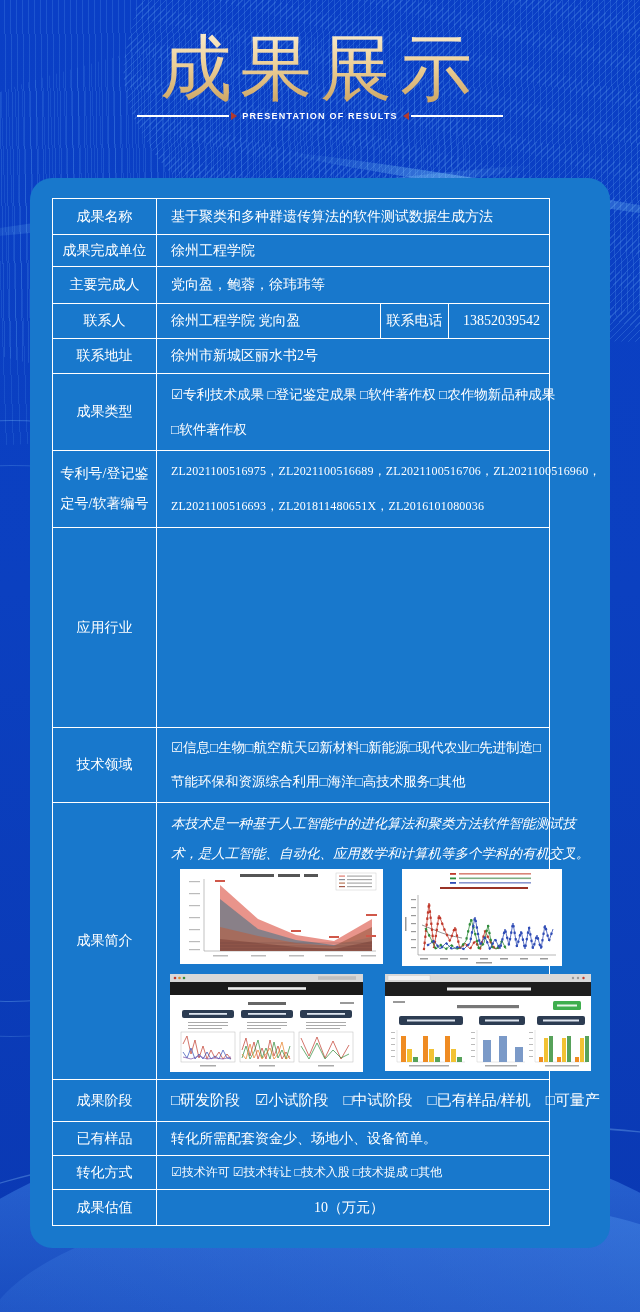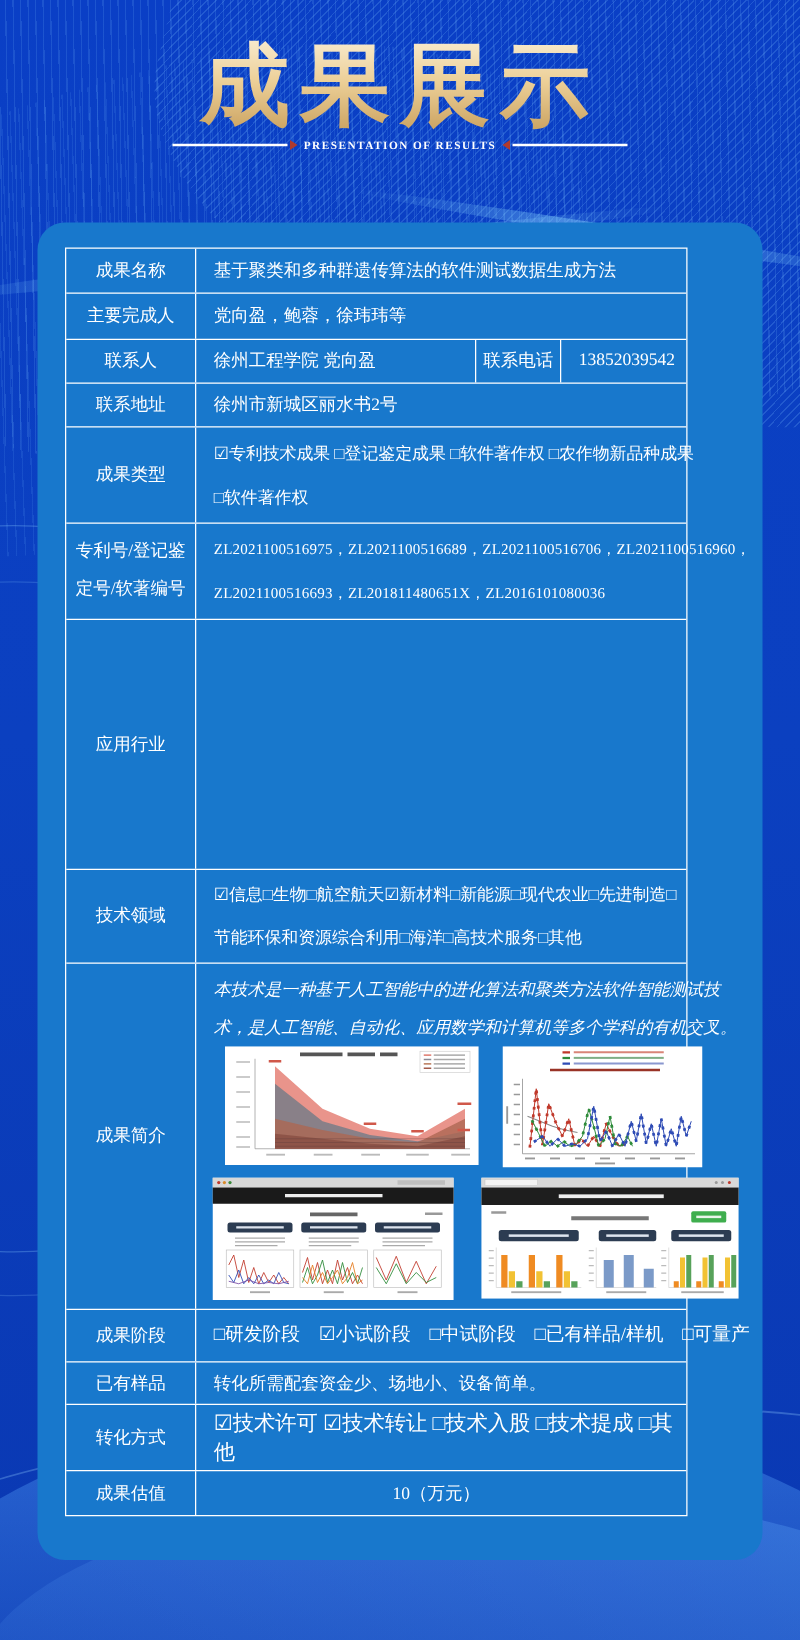--- a/index.html
+++ b/index.html
@@ -31,27 +31,27 @@
     border-radius:48% 52% 0 0 / 80% 90% 0 0;}
   .wave2{bottom:-190px;right:-160px;width:820px;height:310px;
     background:linear-gradient(200deg,rgba(90,160,245,.38),rgba(20,70,190,0));
     border-radius:50% 50% 0 0;}
   .wave3{bottom:30px;left:-90px;width:860px;height:150px;border-top:2px solid rgba(150,210,255,.30);
     border-radius:50%;transform:rotate(-4deg);}
 
   
   .header{position:absolute;top:0;left:0;width:640px;z-index:2;text-align:center;}
   .title{
-    margin:30px 0 0 0;font-size:72px;line-height:1.1;font-weight:bold;letter-spacing:8px;
+    margin:30px 0 0 0;font-size:72px;line-height:1.1;font-weight:normal;letter-spacing:8px;
     background:linear-gradient(180deg,#f9eccf 0%,#eccf97 45%,#c89f5c 100%);
     -webkit-background-clip:text;background-clip:text;color:transparent;
   }
   .subtitle-row{display:flex;align-items:center;justify-content:center;margin-top:2px;}
   .hline{width:92px;height:2.5px;background:#fff;}
-  .subtitle{font-family:Liberation Serif, serif;font-size:9px;font-weight:bold;
+  .subtitle{font-family:Liberation Sans, sans-serif;font-size:9px;font-weight:bold;
     letter-spacing:1.2px;color:#fff;margin:0 5px;}
   .red-arrow{width:0;height:0;border-top:4px solid transparent;border-bottom:4px solid transparent;}
   .red-arrow.left{border-left:6px solid #b03a2e;margin-left:2px;}
   .red-arrow.right{border-right:6px solid #b03a2e;margin-right:2px;}
 
   
   .panel{position:absolute;left:30px;top:178px;width:580px;height:1070px;z-index:1;
     background:#1878cc;border-radius:22px;}
   .table{position:absolute;left:22px;top:20px;width:498px;border:1px solid #fff;box-sizing:border-box;}
   .row{display:flex;border-top:1px solid #fff;box-sizing:border-box;}
@@ -106,20 +106,24 @@
 </div>
 
 <div class="panel">
   <div class="table">
 
     <div class="row h0">
       <div class="lbl">成果名称</div>
       <div class="val">基于聚类和多种群遗传算法的软件测试数据生成方法</div>
     </div>
 
+    <div class="row h1">
+      <div class="lbl">成果完成单位</div>
+      <div class="val">徐州工程学院</div>
+    </div>
 
     <div class="row h2">
       <div class="lbl">主要完成人</div>
       <div class="val">党向盈，鲍蓉，徐玮玮等</div>
     </div>
 
     <div class="row h3">
       <div class="lbl">联系人</div>
       <div class="cell" style="flex:0 0 224px;">徐州工程学院 党向盈</div>
       <div class="cell" style="flex:0 0 68px;justify-content:center;padding:3px;">联系电话</div>
@@ -408,21 +412,21 @@
       <div class="val lines13" style="font-size:15px;">□研发阶段　☑小试阶段　□中试阶段　□已有样品/样机　□可量产</div>
     </div>
 
     <div class="row h12">
       <div class="lbl">已有样品</div>
       <div class="val">转化所需配套资金少、场地小、设备简单。</div>
     </div>
 
     <div class="row h13">
       <div class="lbl">转化方式</div>
-      <div class="val" style="font-size:17px;">☑技术许可 ☑技术转让 □技术入股 □技术提成 □其他</div>
+      <div class="val" style="font-size:12px;">☑技术许可 ☑技术转让 □技术入股 □技术提成 □其他</div>
     </div>
 
     <div class="row h14">
       <div class="lbl">成果估值</div>
       <div class="val center">10（万元）</div>
     </div>
 
   </div>
 </div>
 

